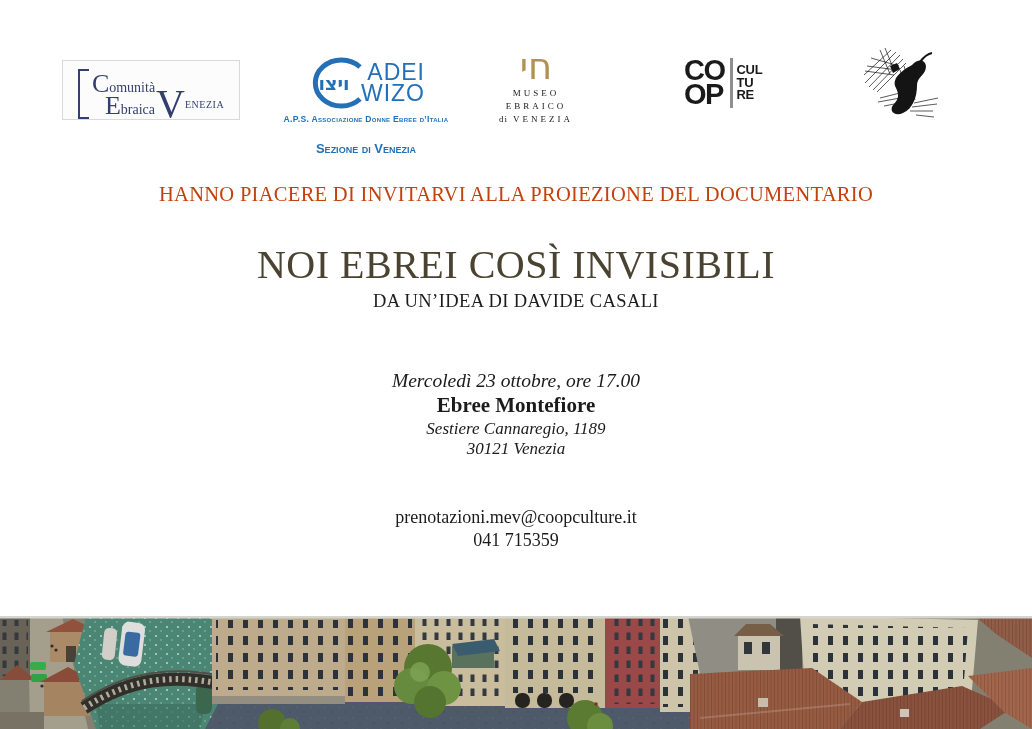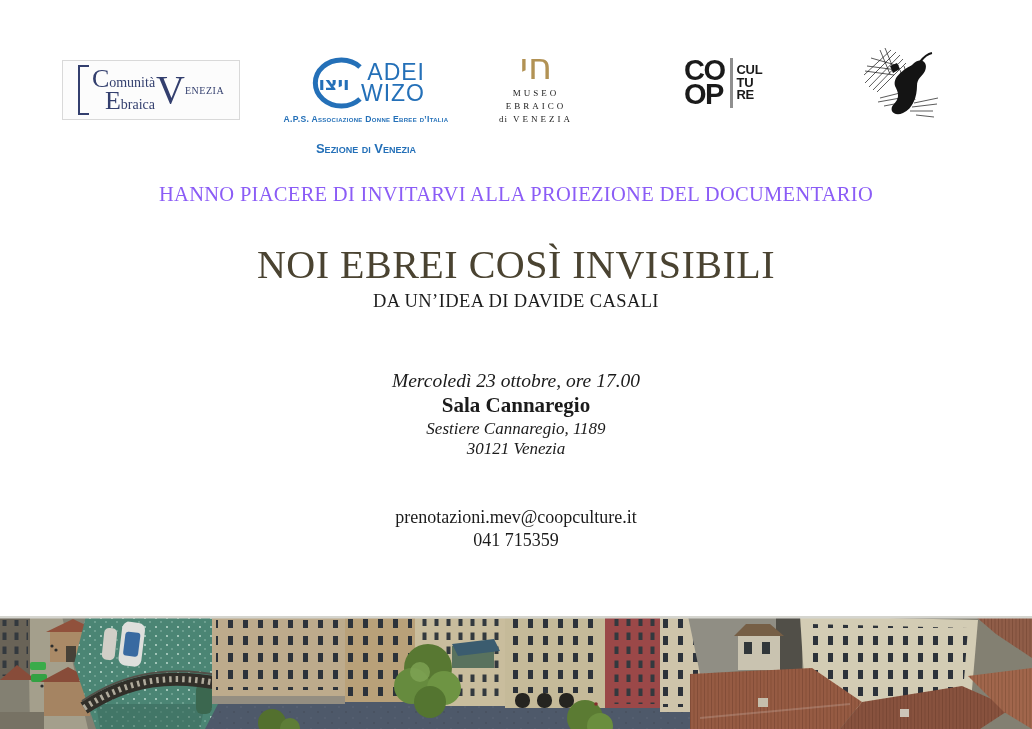--- a/index.html
+++ b/index.html
@@ -7,21 +7,21 @@
     position:relative;width:1032px;height:729px;margin:0 auto;
     background:#ffffff;overflow:hidden;
     font-family:"Liberation Serif", serif;color:#1b1b1b;
   }
   
   .logo{position:absolute;}
   
   .logo-comunita{
     left:62px;top:60px;width:176px;height:58px;
     border:1px solid #d9d9d9;background:#fcfcfc;
-    display:flex;align-items:center;justify-content:center;
+    display:flex;align-items:flex-end;justify-content:center;
     color:#333f6e;
   }
   .ce-bracket{width:9px;height:46px;border-left:2px solid #333f6e;
     border-top:2px solid #333f6e;border-bottom:2px solid #333f6e;margin-right:3px;}
   .ce-lines{line-height:1;white-space:nowrap;}
   .ce-line2{padding-left:13px;margin-top:-4px;}
   .ce-init{font-size:26px;}
   .ce-rest{font-size:14px;}
   .ce-city{display:flex;align-items:center;margin-left:1px;white-space:nowrap;}
   .ce-v{font-size:40px;line-height:.75;}
@@ -45,21 +45,21 @@
   
   .logo-coop{left:684px;top:58px;display:flex;align-items:center;
     color:#1a1a1a;font-family:"Liberation Sans", sans-serif;font-weight:800;}
   .coop-left{font-size:29px;line-height:.82;letter-spacing:-1.5px;}
   .coop-bar{width:3px;height:50px;background:#8f8f8f;margin:0 4px 0 5px;}
   .coop-right{font-size:13px;line-height:.95;letter-spacing:-.3px;}
   
   .logo-sketch{left:860px;top:40px;width:80px;height:84px;}
   
   .centerline{position:absolute;left:0;width:100%;text-align:center;}
-  .intro{top:183px;font-size:20.5px;letter-spacing:.3px;color:#8b5cf6;}
+  .intro{top:183px;font-size:20.5px;letter-spacing:.3px;color:#c2410c;}
   .title{top:241px;font-size:40px;letter-spacing:.5px;color:#4a4331;}
   .subtitle{top:291px;font-size:18.5px;letter-spacing:.4px;color:#1c1c1c;}
   .event{top:369px;line-height:1.2;}
   .ev-date{font-style:italic;font-size:19.5px;}
   .ev-venue{font-weight:bold;font-size:21px;margin-top:1px;}
   .ev-addr,.ev-city{font-style:italic;font-size:17px;}
   .contact{top:506px;line-height:1.25;}
   .ct-email,.ct-phone{font-size:18px;}
   
   .photo{position:absolute;left:0;bottom:0;width:1032px;height:113px;}
@@ -147,21 +147,21 @@
       <path d="M60,22 q6,-8 12,-9" stroke="#141414" stroke-width="2.2" fill="none"></path>
     </svg>
   </div>
 
   <div class="centerline intro">HANNO PIACERE DI INVITARVI ALLA PROIEZIONE DEL DOCUMENTARIO</div>
   <div class="centerline title">NOI EBREI COSÌ INVISIBILI</div>
   <div class="centerline subtitle">DA UN’IDEA DI DAVIDE CASALI</div>
 
   <div class="centerline event">
     <div class="ev-date">Mercoledì 23 ottobre, ore 17.00</div>
-    <div class="ev-venue">Sala Cannaregio</div>
+    <div class="ev-venue">Ebree Montefiore</div>
     <div class="ev-addr">Sestiere Cannaregio, 1189</div>
     <div class="ev-city">30121 Venezia</div>
   </div>
 
   <div class="centerline contact">
     <div class="ct-email">prenotazioni.mev@coopculture.it</div>
     <div class="ct-phone">041 715359</div>
   </div>
 
   <div class="photo">

